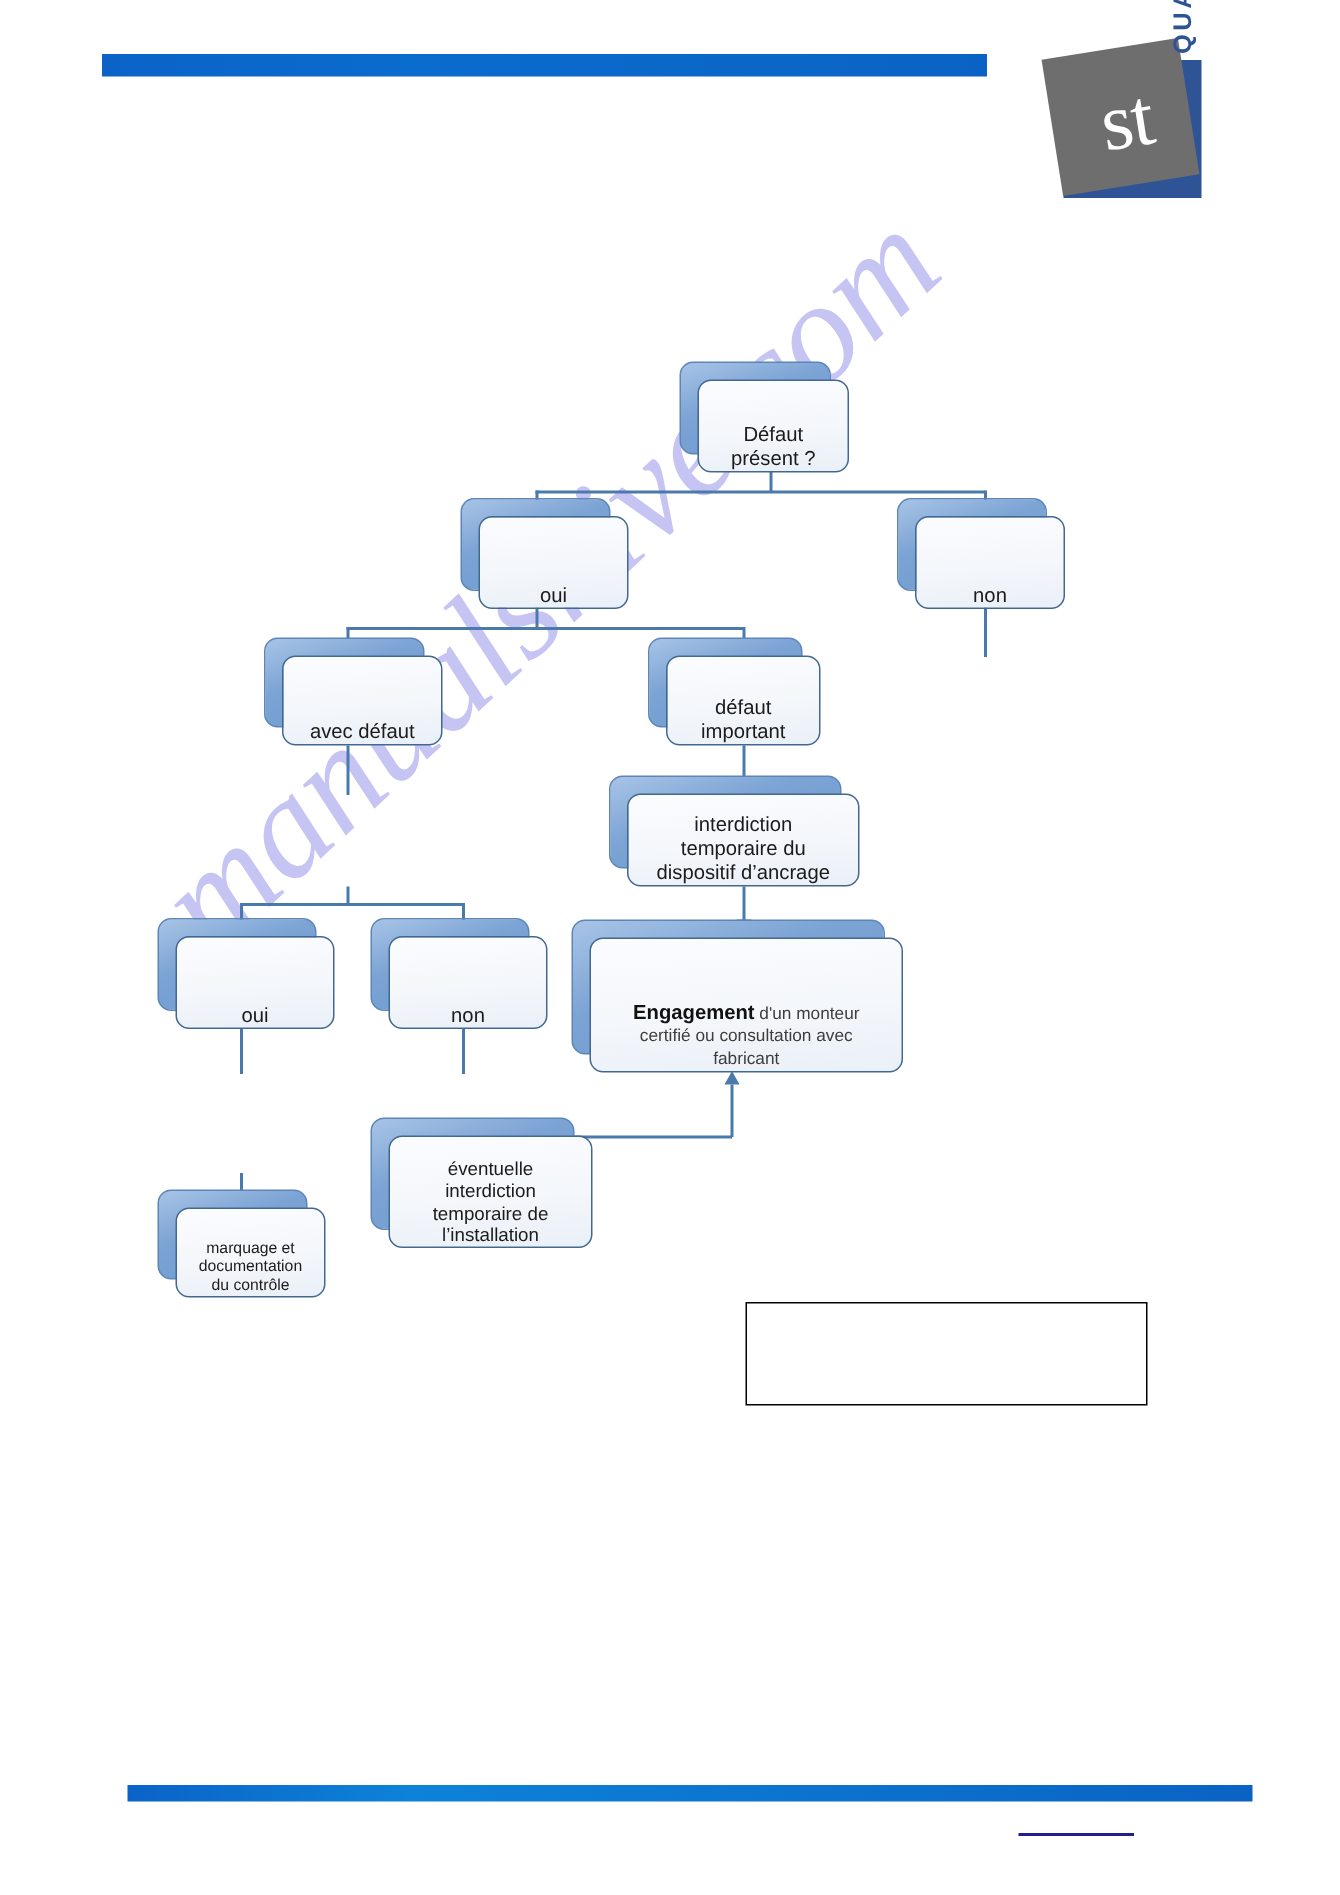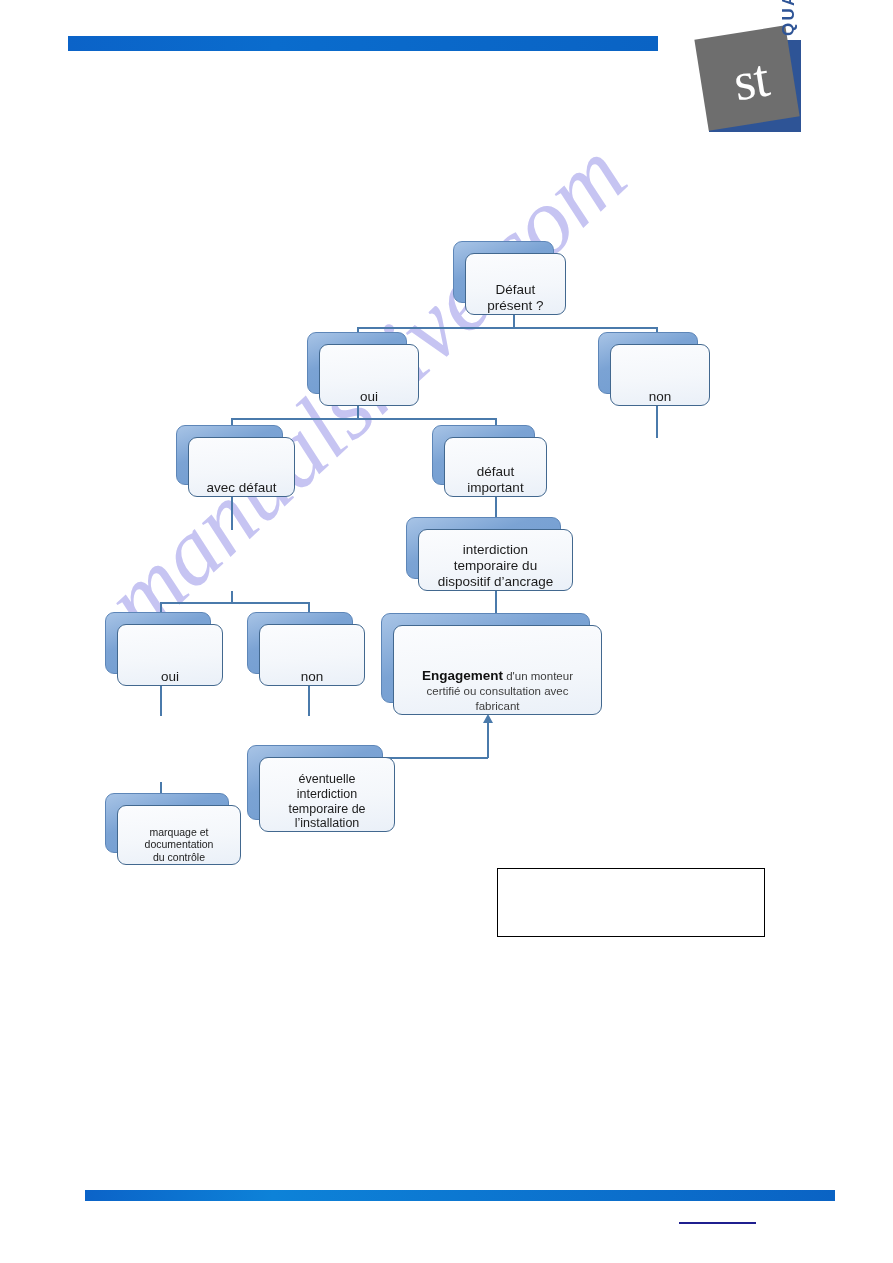--- a/index.html
+++ b/index.html
@@ -342,21 +342,21 @@
     <div class="node small" style="left:259px; top:716px; width:136px; height:75px;margin-top:41px;">
       <div class="shadow"></div>
       <div class="face">
         <div class="label">éventuelle
 interdiction
 temporaire de
 l’installation</div>
       </div>
     </div>
 
-    <div class="node tiny" style="left:117px; top:805px; width:124px; height:60px;">
+    <div class="node tiny" style="left:117px; top:805px; width:100px; height:60px;">
       <div class="shadow"></div>
       <div class="face">
         <div class="label">marquage et
 documentation
 du contrôle</div>
       </div>
     </div>
 
   </div>
 

